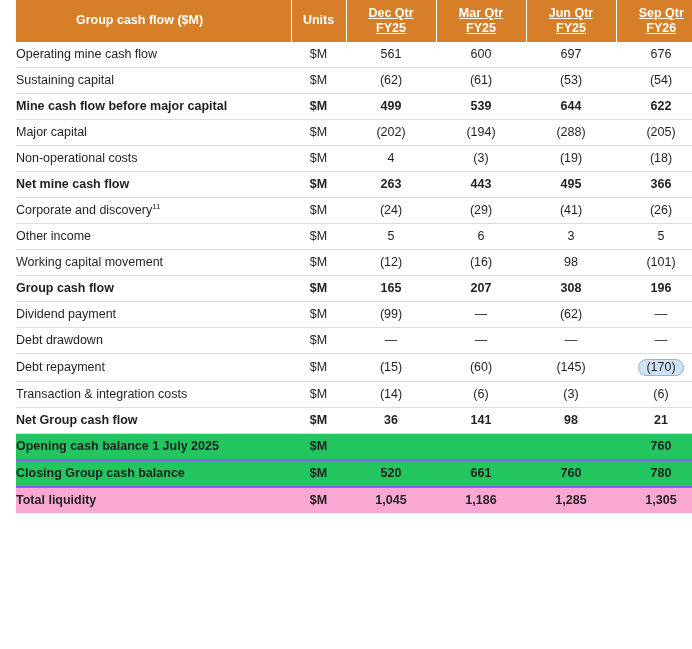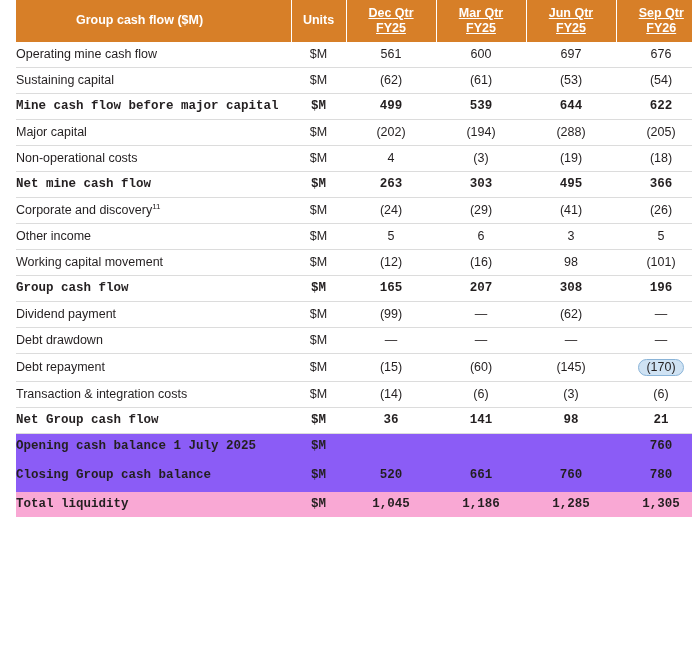--- a/index.html
+++ b/index.html
@@ -41,22 +41,22 @@
   tbody td {
     padding: 5px 8px;
     border-bottom: 1px solid #dcdcdc;
     vertical-align: middle;
     line-height: 1.2;
     white-space: nowrap;
   }
   tbody td.t-label { text-align: left; padding-left: 0; }
   tbody td.t-units { text-align: center; }
   tbody td.t-val   { text-align: center; }
-  tr.bold td { font-weight: bold; font-family: Liberation Mono, monospace; }
-  tr.shaded td { background: #8b5cf6; border-bottom: 4px solid #8b5cf6; }
+  tr.bold td { font-weight: bold; }
+  tr.shaded td { background: #22c55e; border-bottom: 2px solid #8b5cf6; }
   tr.total td { background: #f9a8d4; border-bottom: none; border-top: 1px solid #ffffff; }
   .hl {
     background: #cfe2f3;
     border: 1px solid #8ab4d8;
     border-radius: 10px;
     padding: 0 7px;
     display: inline-block;
     line-height: 1.25;
   }
   sup { font-size: 8px; vertical-align: super; line-height: 0; }
@@ -138,21 +138,21 @@
         <td class="t-units">$M</td>
         <td class="t-val">4</td>
         <td class="t-val">(3)</td>
         <td class="t-val">(19)</td>
         <td class="t-val">(18)</td>
       </tr>
       <tr class="bold">
         <td class="t-label">Net mine cash flow</td>
         <td class="t-units">$M</td>
         <td class="t-val">263</td>
-        <td class="t-val">303</td>
+        <td class="t-val">443</td>
         <td class="t-val">495</td>
         <td class="t-val">366</td>
       </tr>
       <tr>
         <td class="t-label">Corporate and discovery<sup>11</sup></td>
         <td class="t-units">$M</td>
         <td class="t-val">(24)</td>
         <td class="t-val">(29)</td>
         <td class="t-val">(41)</td>
         <td class="t-val">(26)</td>

